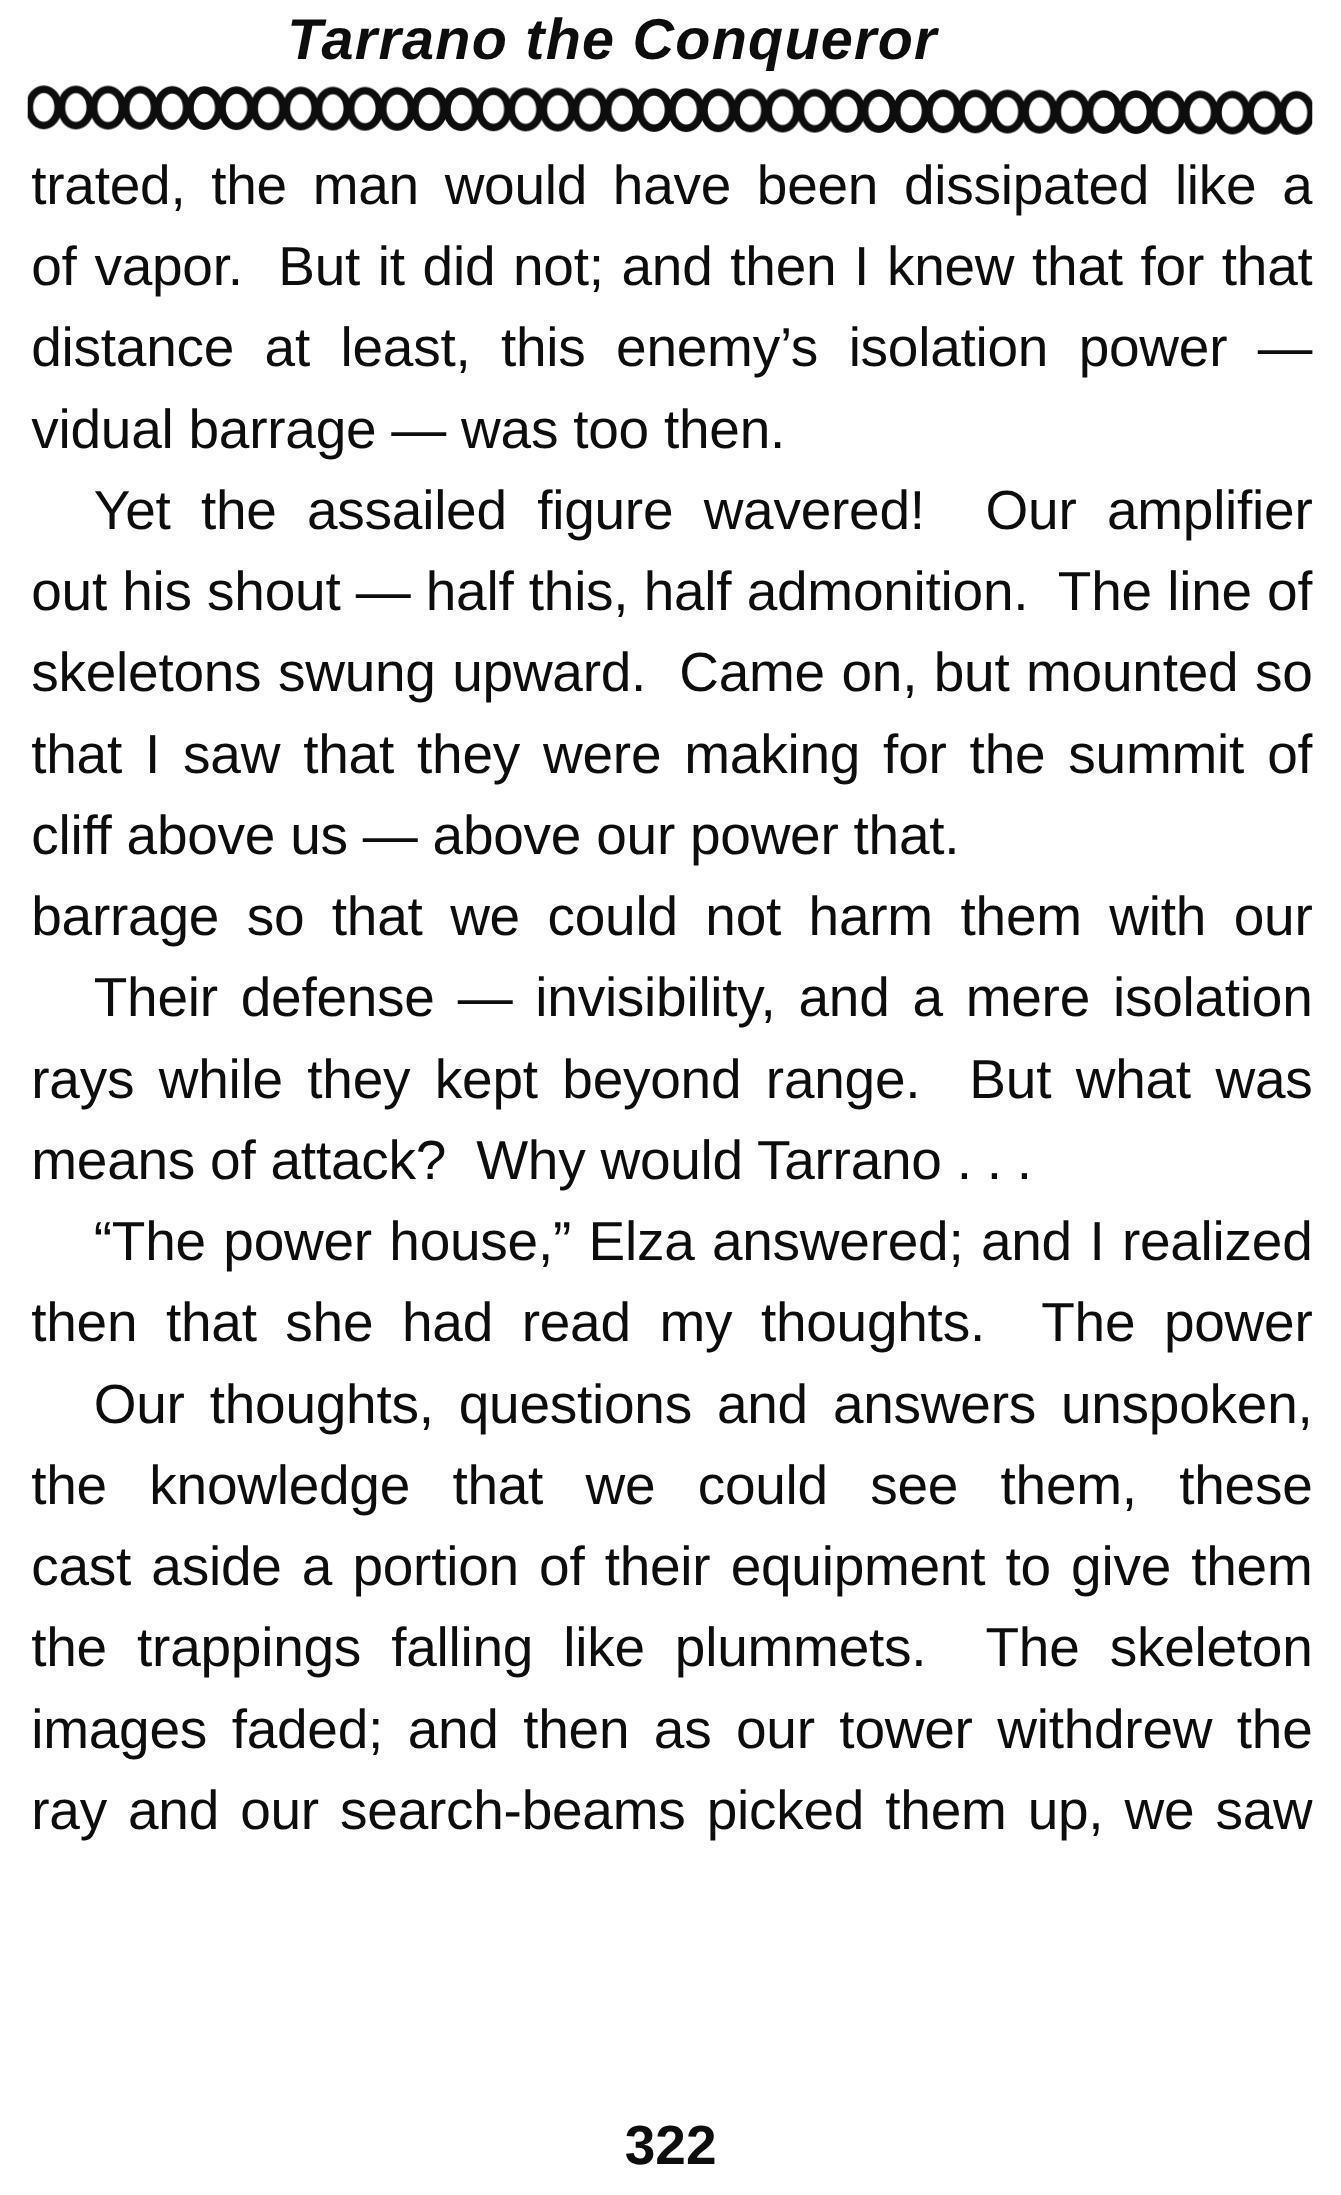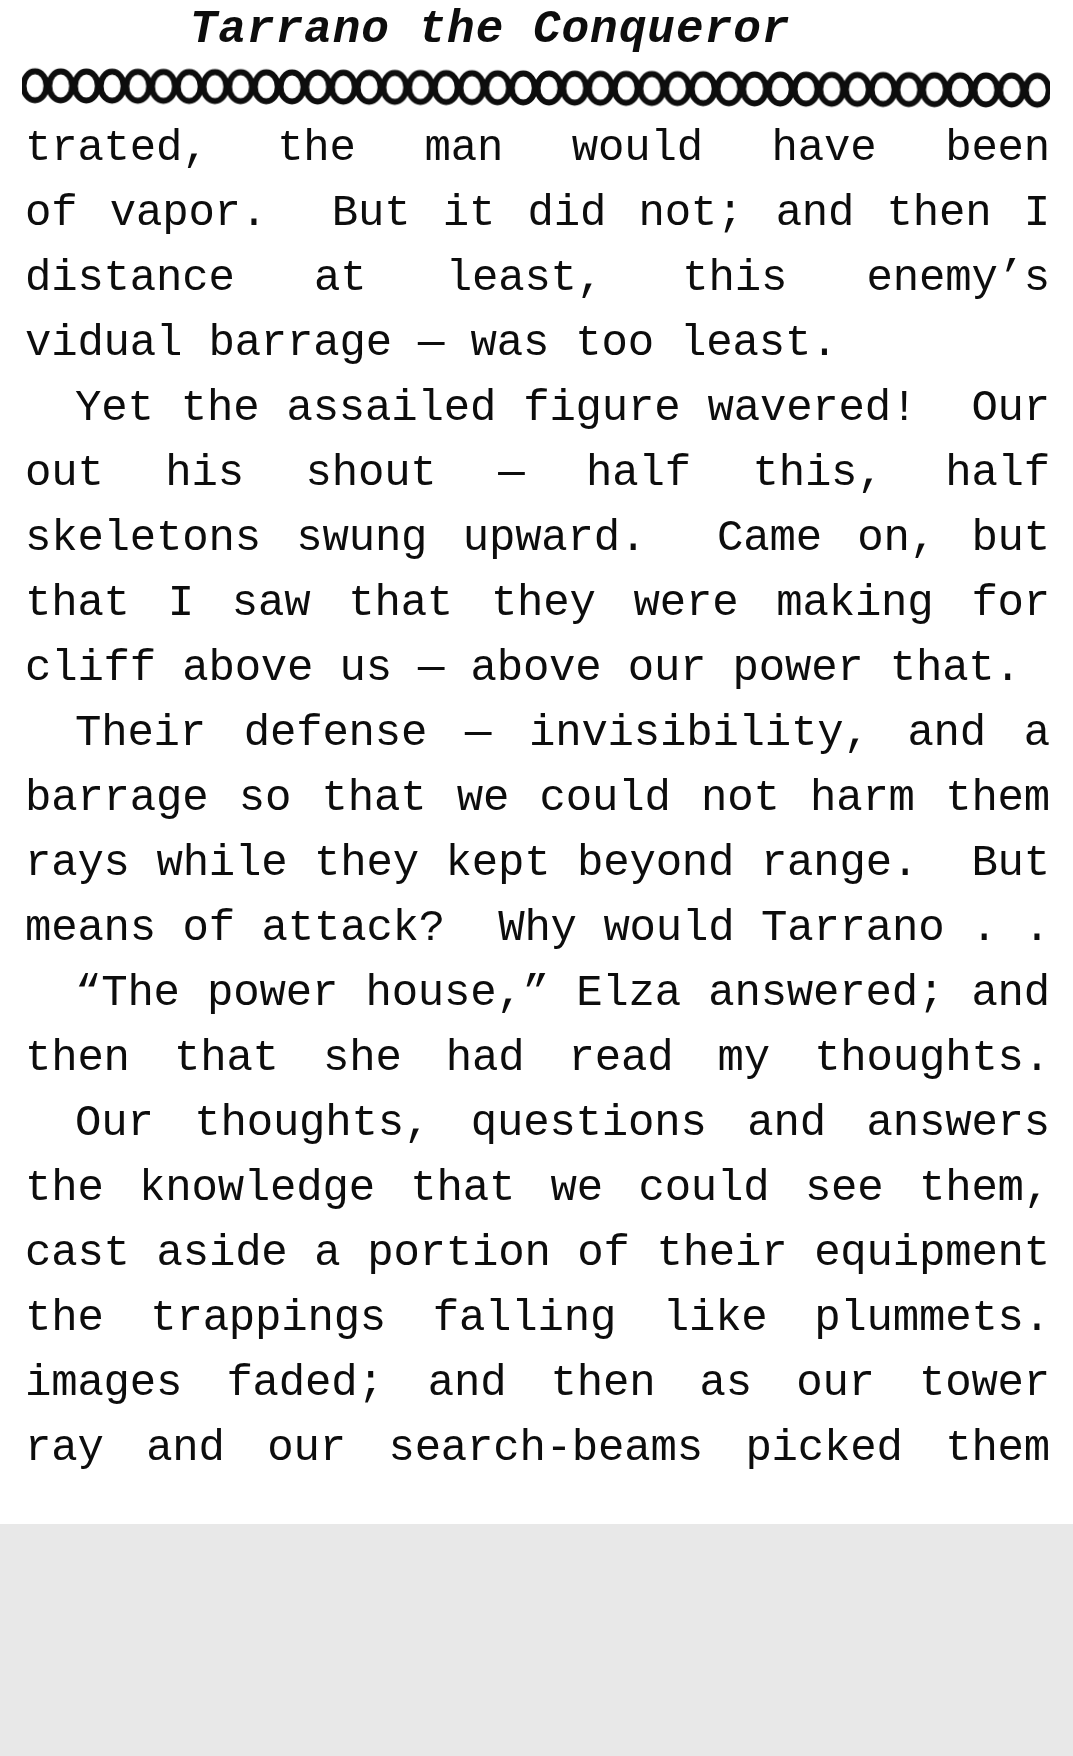--- a/index.html
+++ b/index.html
@@ -1,23 +1,23 @@
 <!DOCTYPE html>
 <html><head>
 <meta charset="utf-8">
 <style>
   html, body { margin: 0; padding: 0; background: #e8e8e8; }
   .page {
     position: relative;
     width: 1073px;
-    height: 1524px;
+    height: 1756px;
     margin: 0 auto;
     background: #ffffff;
     color: #0d0d0d;
-    font-family: Liberation Mono, monospace;
+    font-family: Liberation Sans, sans-serif;
     overflow: hidden;
   }
   .title {
     position: absolute;
     top: 4px;
     left: 0;
     width: 980px;
     text-align: center;
     font-size: 46px;
     font-weight: bold;
@@ -73,30 +73,30 @@
       </pattern>
     </defs>
     <rect x="0" y="0" width="1028" height="40" fill="url(#chainloop)"></rect>
   </svg>
 
   <div class="body-text">
 
     <div class="line">trated, the man would have been dissipated like a puff</div>
     <div class="line">of vapor.  But it did not; and then I knew that for that</div>
     <div class="line">distance at least, this enemy’s isolation power — indi-</div>
-    <div class="line last">vidual barrage — was too least.</div>
+    <div class="line last">vidual barrage — was too then.</div>
 
     <div class="line indent">Yet the assailed figure wavered!  Our amplifier gave</div>
     <div class="line">out his shout — half this, half admonition.  The line of</div>
     <div class="line">skeletons swung upward.  Came on, but mounted so</div>
     <div class="line">that I saw that they were making for the summit of the</div>
     <div class="line last">cliff above us — above our power that.</div>
 
+    <div class="line">barrage so that we could not harm them with our tower</div>
     <div class="line indent">Their defense — invisibility, and a mere isolation</div>
-    <div class="line">barrage so that we could not harm them with our tower</div>
     <div class="line">rays while they kept beyond range.  But what was their</div>
     <div class="line last">means of attack?  Why would Tarrano . . .</div>
 
     <div class="line indent">“The power house,” Elza answered; and I realized</div>
     <div class="line">then that she had read my thoughts.  The power house,</div>
 
     <div class="line indent">Our thoughts, questions and answers unspoken, flew</div>
     <div class="line">the knowledge that we could see them, these invaders</div>
     <div class="line">cast aside a portion of their equipment to give them</div>
     <div class="line">the trappings falling like plummets.  The skeleton</div>

